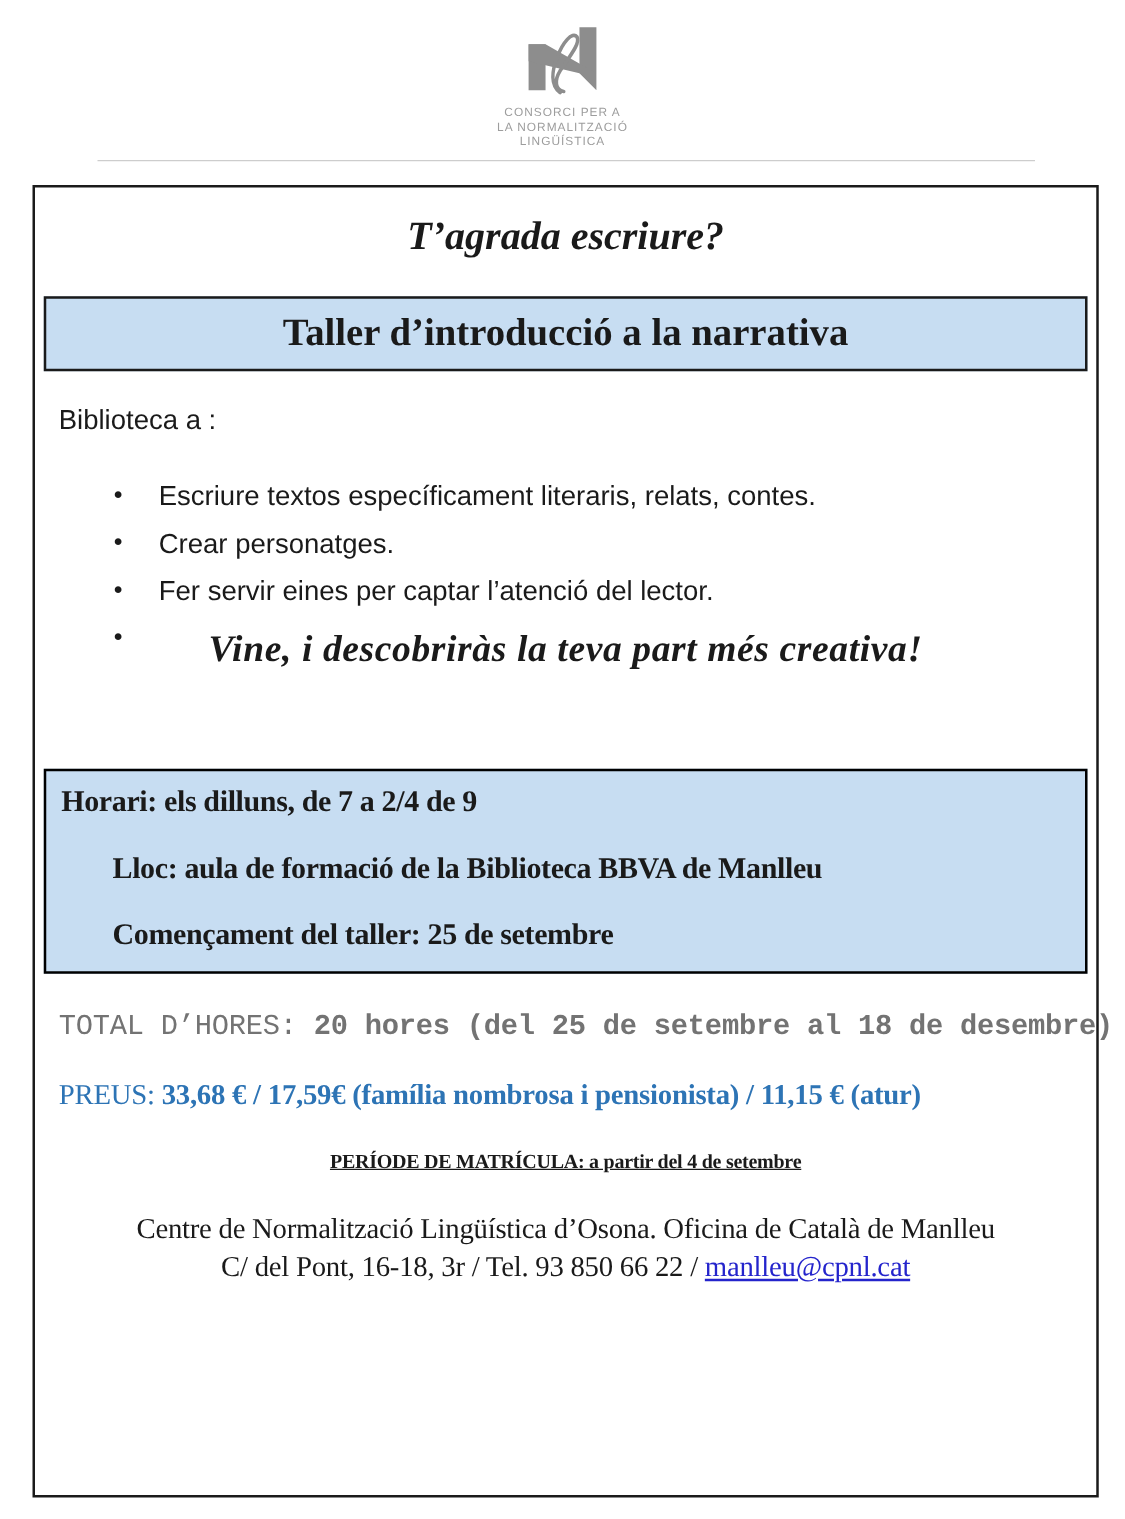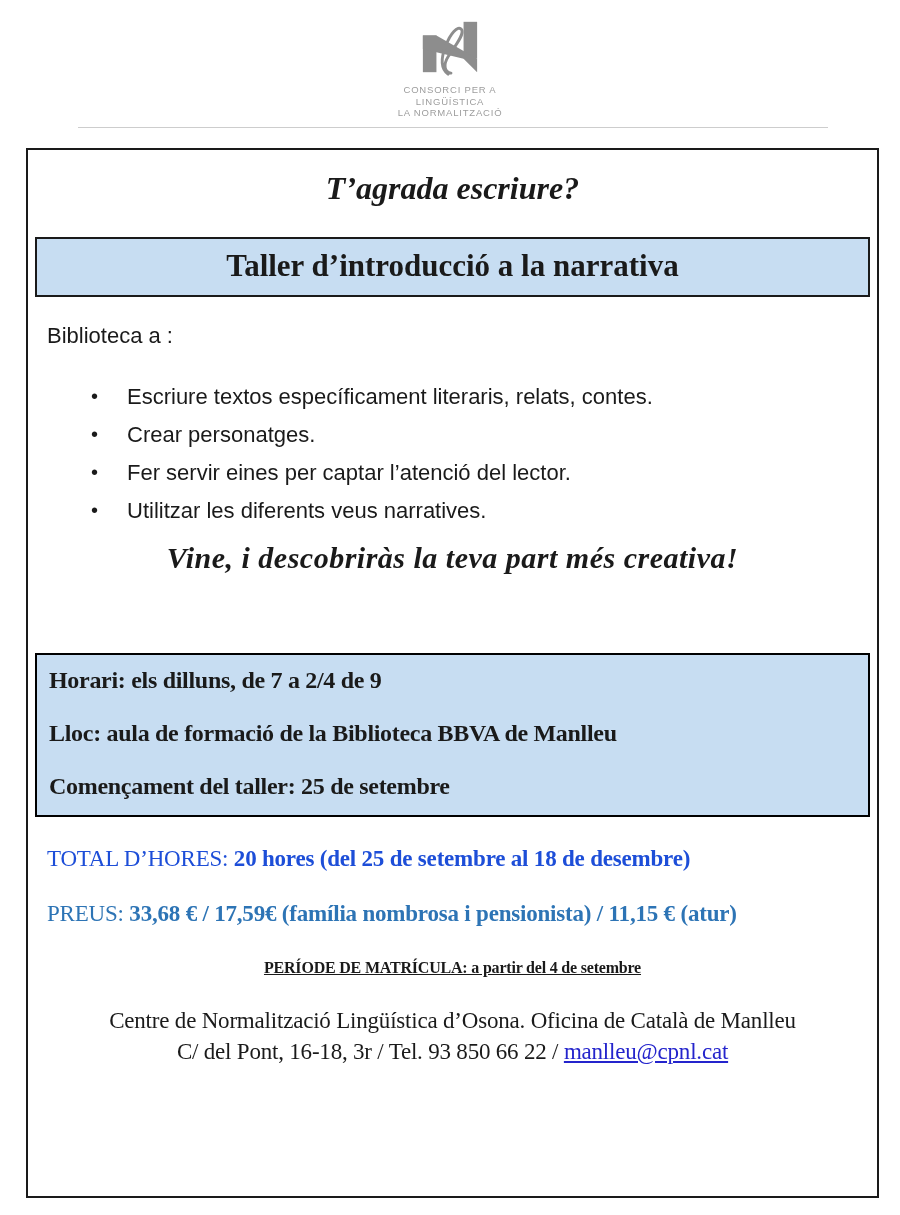--- a/index.html
+++ b/index.html
@@ -82,21 +82,21 @@
     margin:78px 2px 0 2px;
     border:2px solid #000000;
     background:var(--panel-blue,#c7ddf2);
     padding:12px 14px 16px 12px;
   }
   .schedule-box .sched-line {
     font-size:24px; font-weight:bold;
     letter-spacing:-0.3px;
     line-height:26px;
   }
-  .schedule-box .sched-line + .sched-line { margin-top:27px; }
+  .schedule-box .sched-line + .sched-line { margin-top:27px;margin-left:41px; }
 
   .detail-line {
     margin:29px 0 0 14px;
     font-size:23px;
     letter-spacing:-0.2px;
     white-space:nowrap;
   }
   .detail-label { font-weight:normal; }
   .detail-value { font-weight:bold; }
 
@@ -127,22 +127,22 @@
         <g fill="#8d8d8d">
           <polygon points="10,20 24,20 24,58 10,58"></polygon>
           <polygon points="52,6 66,6 66,44 52,44"></polygon>
           <polygon points="10,20 24,20 66,44 66,58 52,44 10,34"></polygon>
         </g>
         <path d="M36,60 C28,54 29,42 34,30 C38,19 46,9 50,14 C53,19 44,30 36,42 C31,50 32,58 39,59" fill="none" stroke="#8d8d8d" stroke-width="3" stroke-linecap="round"></path>
       </svg>
     </span>
     <div class="logo-text">
       <div>CONSORCI PER A</div>
+      <div>LA NORMALITZACIÓ</div>
       <div>LINGÜÍSTICA</div>
-      <div>LA NORMALITZACIÓ</div>
     </div>
   </div>
   <div class="header-rule"></div>
 
   <div class="frame">
 
     <div class="question-title">T’agrada escriure?</div>
 
     <div class="banner" style="background: rgb(199, 221, 242);">Taller d’introducció a la narrativa</div>
 
@@ -156,34 +156,33 @@
       <li>
         <span class="dot">•</span>
         <span>Crear personatges.</span>
       </li>
       <li>
         <span class="dot">•</span>
         <span>Fer servir eines per captar l’atenció del lector.</span>
       </li>
       <li>
         <span class="dot">•</span>
-        <span>Utilitzar les diferents veus narratives.</span>
       </li>
     </ul>
 
     <div class="tagline">Vine, i descobriràs la teva part més creativa!</div>
 
     <div class="schedule-box" style="background: rgb(199, 221, 242);">
       <div class="sched-line">Horari: els dilluns, de 7 a 2/4 de 9</div>
       <div class="sched-line">Lloc: aula de formació de la Biblioteca BBVA de Manlleu</div>
       <div class="sched-line">Començament del taller: 25 de setembre</div>
     </div>
 
 
-    <div class="detail-line accent" style="color: #1d4ed8;">
+    <div class="detail-line accent" style="color: #737373; font-family: Liberation Mono, monospace;">
       <span class="detail-label">TOTAL D’HORES:  </span><span class="detail-value">20 hores (del 25 de setembre al 18 de desembre)</span>
     </div>
 
     <div class="detail-line accent" style="color: rgb(45, 116, 181);">
       <span class="detail-label">PREUS:  </span><span class="detail-value">33,68 €  / 17,59€ (família nombrosa i pensionista) /  11,15 € (atur)</span>
     </div>
 
     <div class="matricula">PERÍODE DE MATRÍCULA: a partir del 4 de setembre</div>
 
     <div class="footer">

